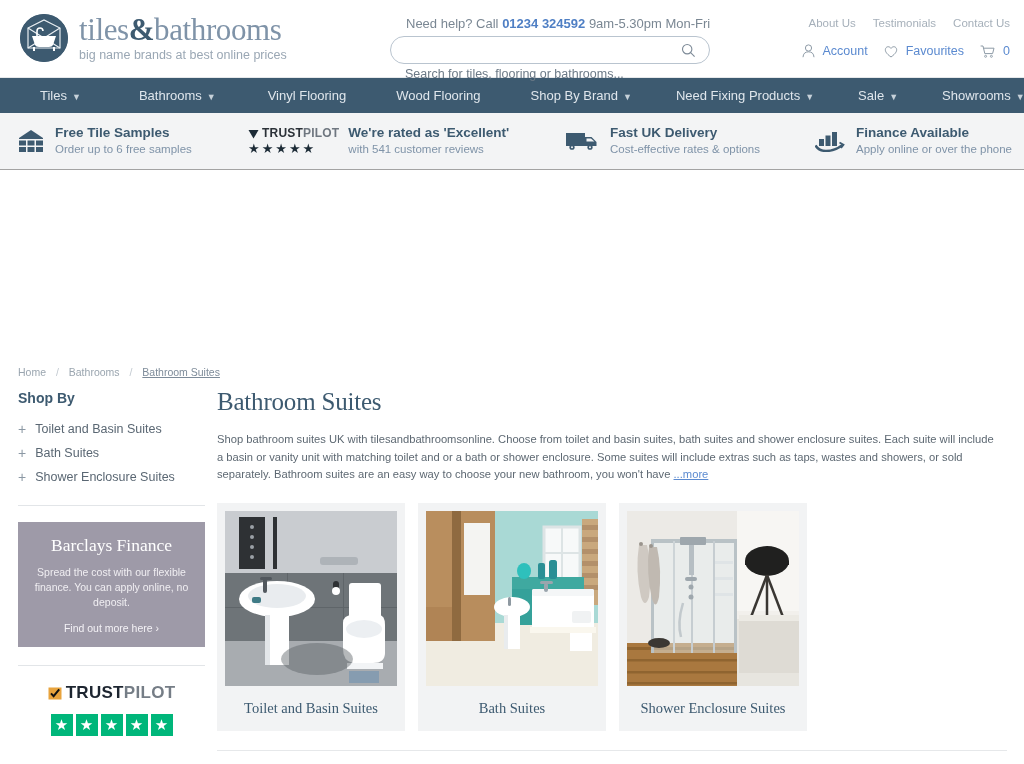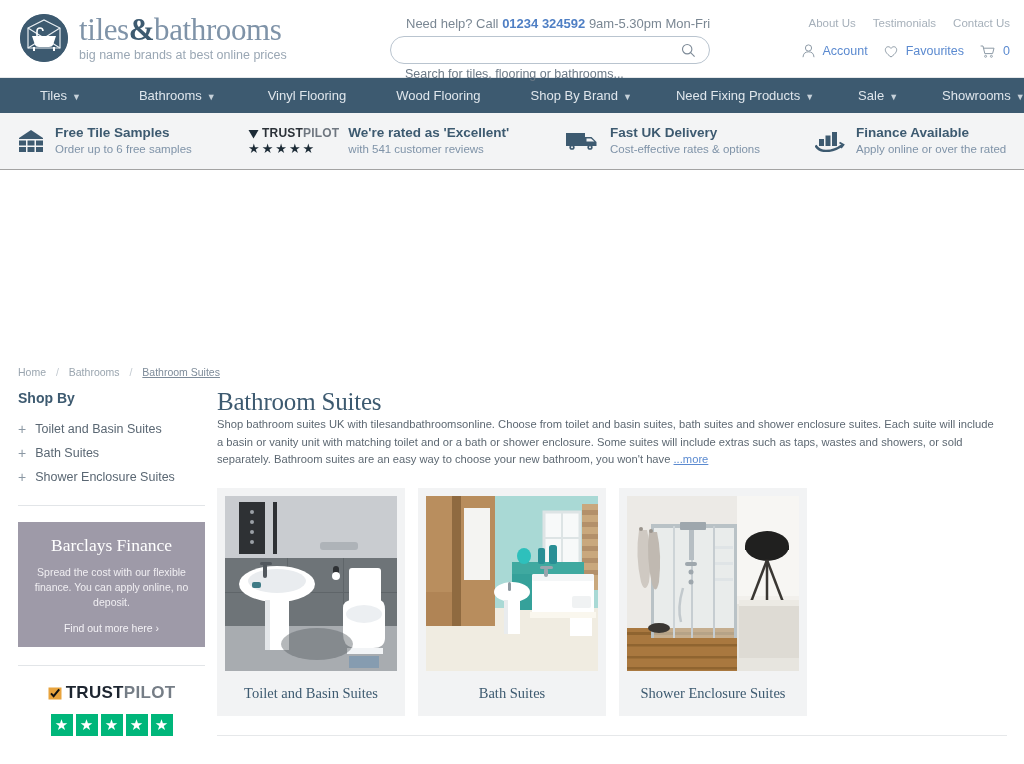--- a/index.html
+++ b/index.html
@@ -168,21 +168,21 @@
   .tpreviews b { color: #333a42; }
 
   
   .main { position: absolute; left: 217px; top: 218px; width: 790px; }
   .page-title {
     font-family: "Liberation Serif", serif;
     font-size: 25px; color: #3d5a70; font-weight: 400;
     letter-spacing: -0.2px;
   }
   .page-desc {
-    font-size: 11.2px; line-height: 1.57; color: #5d6872;
+    margin-top: 15px; font-size: 11.2px; line-height: 1.57; color: #5d6872;
     width: 784px;
   }
   .page-desc .more { color: #5b8ad0; text-decoration: underline; cursor: pointer; }
 
   .cat-grid {
     margin-top: 19px; display: flex; gap: 13px;
   }
   .cat-card {
     width: 188px; background: #f2f3f4; padding: 8px 8px 0 8px;
     cursor: pointer;
@@ -348,21 +348,21 @@
   <div class="usp" style="left:815px">
     <svg class="usp-ico" width="30" height="22" viewBox="0 0 30 22">
       <rect x="4" y="9" width="5" height="7" fill="#3d5a70"></rect>
       <rect x="10.5" y="5.5" width="5" height="10.5" fill="#3d5a70"></rect>
       <rect x="17" y="2" width="5" height="14" fill="#3d5a70"></rect>
       <path d="M0.5 15.5 Q4 21 11 21 Q20 21 27.5 15" fill="none" stroke="#3d5a70" stroke-width="2.4"></path>
       <path d="M24.5 12.5 L28.5 14.8 L26 18" fill="none" stroke="#3d5a70" stroke-width="1.8"></path>
     </svg>
     <div class="txt">
       <div class="t1">Finance Available</div>
-      <div class="t2">Apply online or over the rated</div>
+      <div class="t2">Apply online or over the phone</div>
     </div>
   </div>
 </div>
 
 <div class="wrap">
 
   <div class="breadcrumb">
     <a>Home</a>
     <span class="sep">/</span>
     <a>Bathrooms</a>

